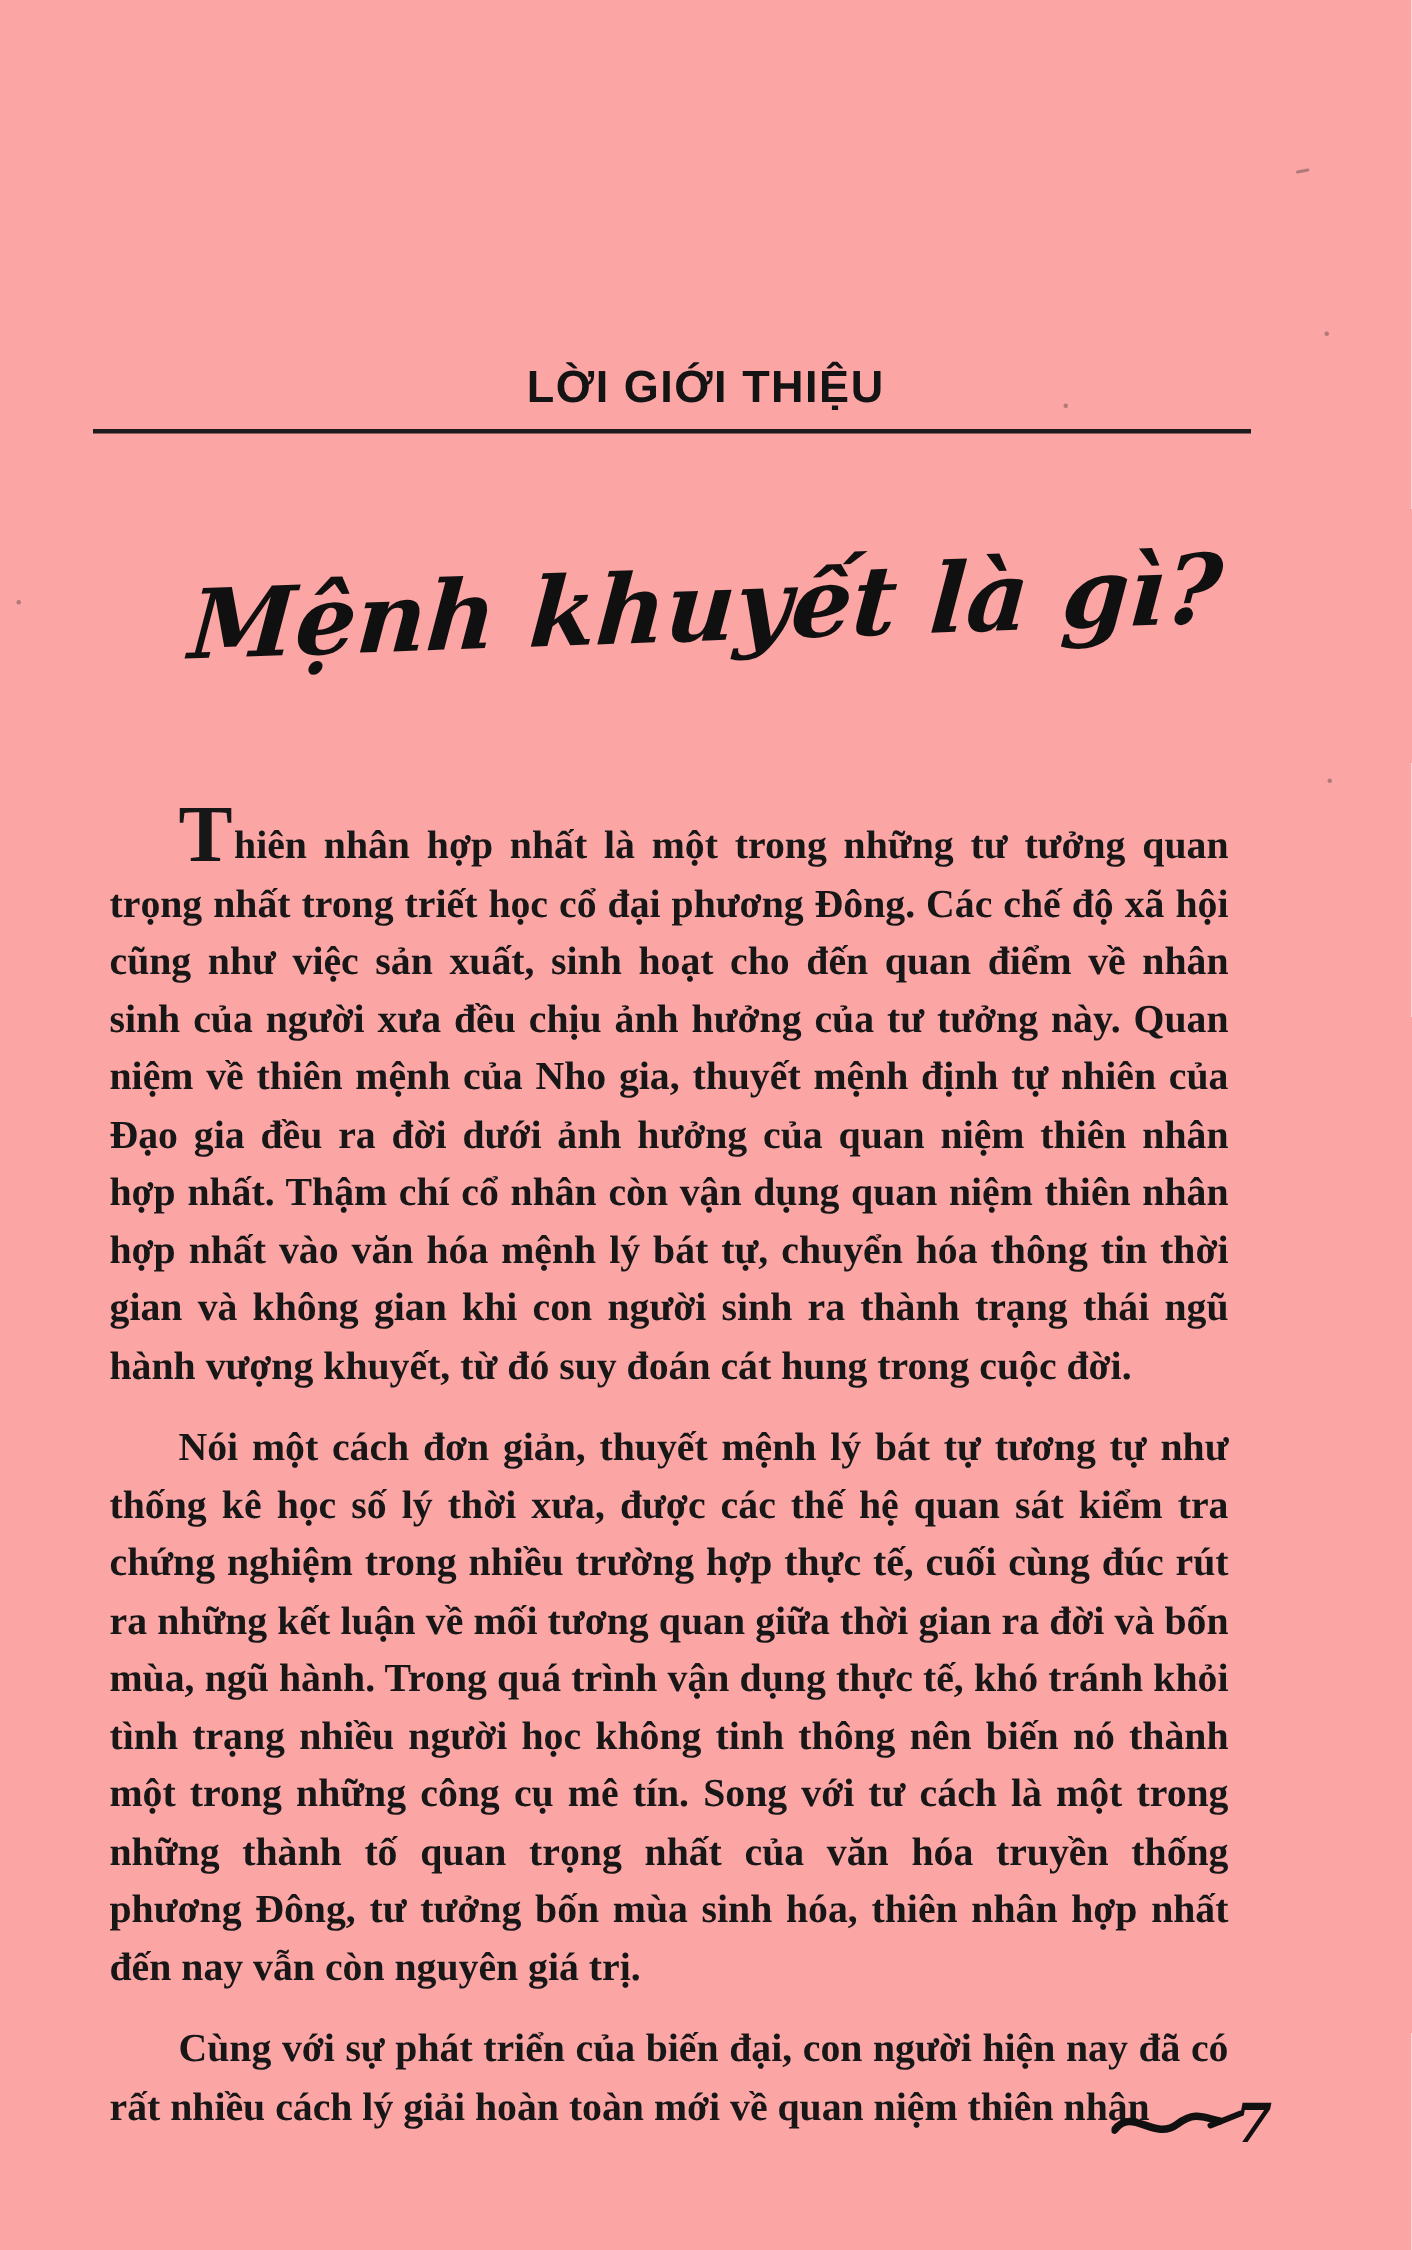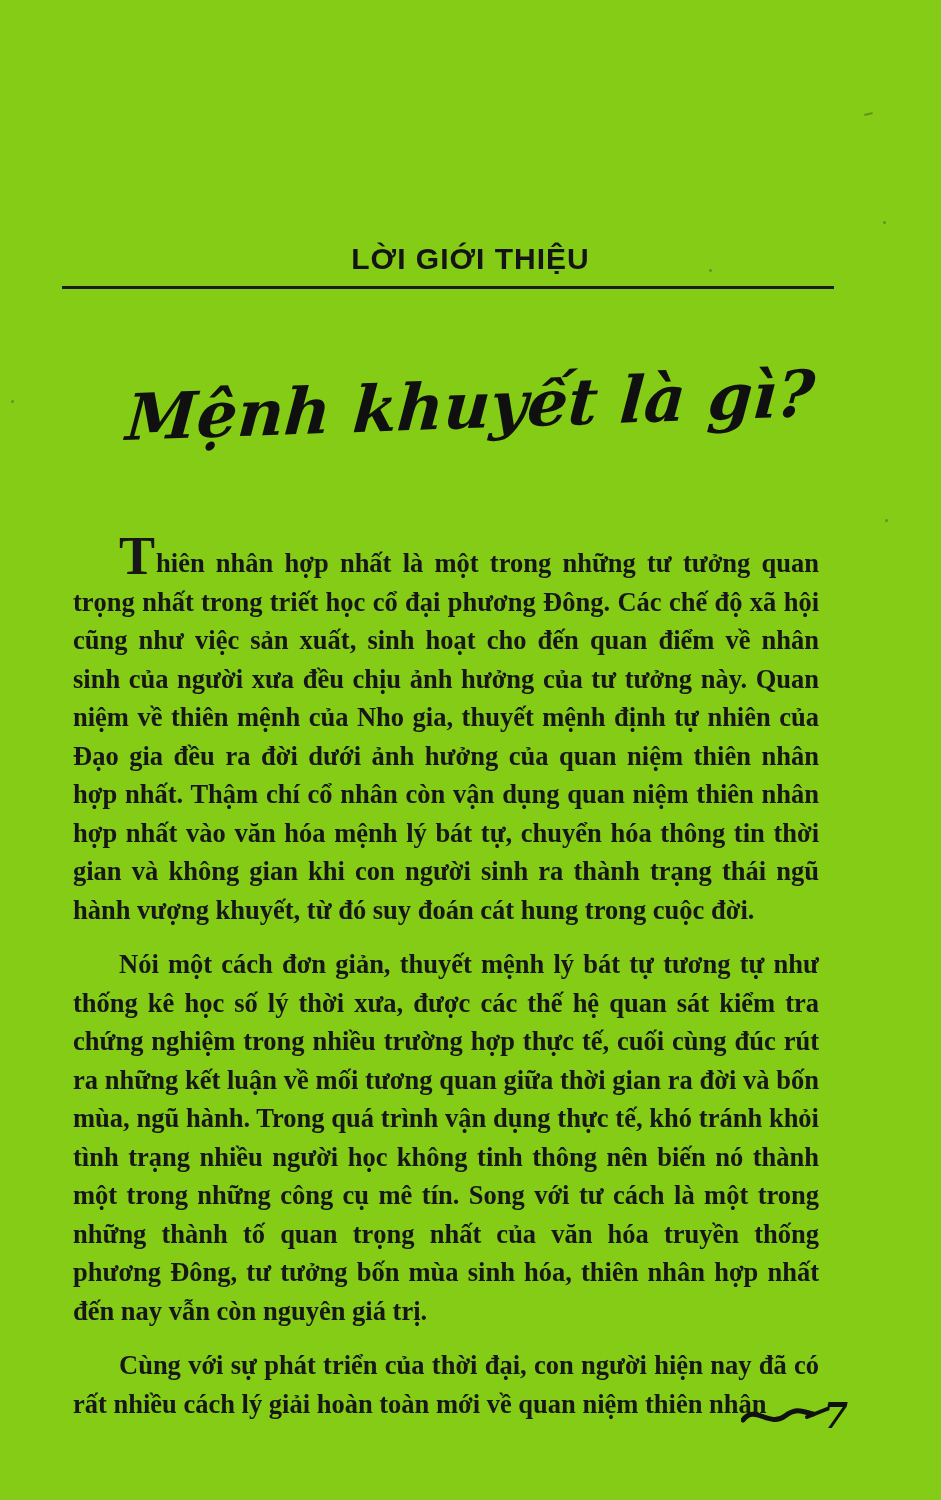--- a/index.html
+++ b/index.html
@@ -1,20 +1,20 @@
 <!DOCTYPE html>
 <html><head>
 <meta charset="utf-8">
 <style>
   html, body { margin: 0; padding: 0; background: #ffffff; }
   .page {
     position: relative;
     width: 941px;
     height: 1500px;
-    background: #84cc16;
+    background: #fca5a5;
     overflow: hidden;
     color: #1a1a1a;
   }
   .header-title {
     position: absolute;
     top: 242px;
     left: 0;
     width: 100%;
     text-align: center;
     font-family: "Liberation Sans", sans-serif;
@@ -92,21 +92,21 @@
 
   <div class="header-title">LỜI GIỚI THIỆU</div>
 
   <div class="header-rule"></div>
 
   <div class="hand-title">Mệnh khuyết là gì?</div>
 
   <div class="body-text">
     <p><span class="dropcap">T</span><span>hiên nhân hợp nhất là một trong những tư tưởng quan trọng nhất trong triết học cổ đại phương Đông. Các chế độ xã hội cũng như việc sản xuất, sinh hoạt cho đến quan điểm về nhân sinh của người xưa đều chịu ảnh hưởng của tư tưởng này. Quan niệm về thiên mệnh của Nho gia, thuyết mệnh định tự nhiên của Đạo gia đều ra đời dưới ảnh hưởng của quan niệm thiên nhân hợp nhất. Thậm chí cổ nhân còn vận dụng quan niệm thiên nhân hợp nhất vào văn hóa mệnh lý bát tự, chuyển hóa thông tin thời gian và không gian khi con người sinh ra thành trạng thái ngũ hành vượng khuyết, từ đó suy đoán cát hung trong cuộc đời.</span></p>
     <p><span>Nói một cách đơn giản, thuyết mệnh lý bát tự tương tự như thống kê học số lý thời xưa, được các thế hệ quan sát kiểm tra chứng nghiệm trong nhiều trường hợp thực tế, cuối cùng đúc rút ra những kết luận về mối tương quan giữa thời gian ra đời và bốn mùa, ngũ hành. Trong quá trình vận dụng thực tế, khó tránh khỏi tình trạng nhiều người học không tinh thông nên biến nó thành một trong những công cụ mê tín. Song với tư cách là một trong những thành tố quan trọng nhất của văn hóa truyền thống phương Đông, tư tưởng bốn mùa sinh hóa, thiên nhân hợp nhất đến nay vẫn còn nguyên giá trị.</span></p>
-    <p><span>Cùng với sự phát triển của thời đại, con người hiện nay đã có rất nhiều cách lý giải hoàn toàn mới về quan niệm thiên nhân</span></p>
+    <p><span>Cùng với sự phát triển của biến đại, con người hiện nay đã có rất nhiều cách lý giải hoàn toàn mới về quan niệm thiên nhân</span></p>
   </div>
 
   <div class="page-num-flourish">
     <svg width="112" height="48" viewBox="0 0 112 48">
       <path d="M2 34 C14 18, 28 42, 44 30 C56 21, 62 26, 72 28" fill="none" stroke="#111111" stroke-width="5" stroke-linecap="round"></path>
       <path d="M66 31 L86 23" fill="none" stroke="#111111" stroke-width="4" stroke-linecap="round"></path>
       <text x="82" y="42" font-size="36" font-style="italic" font-weight="bold" font-family="DejaVu Serif, serif" fill="#111111">7</text>
     </svg>
   </div>
 

